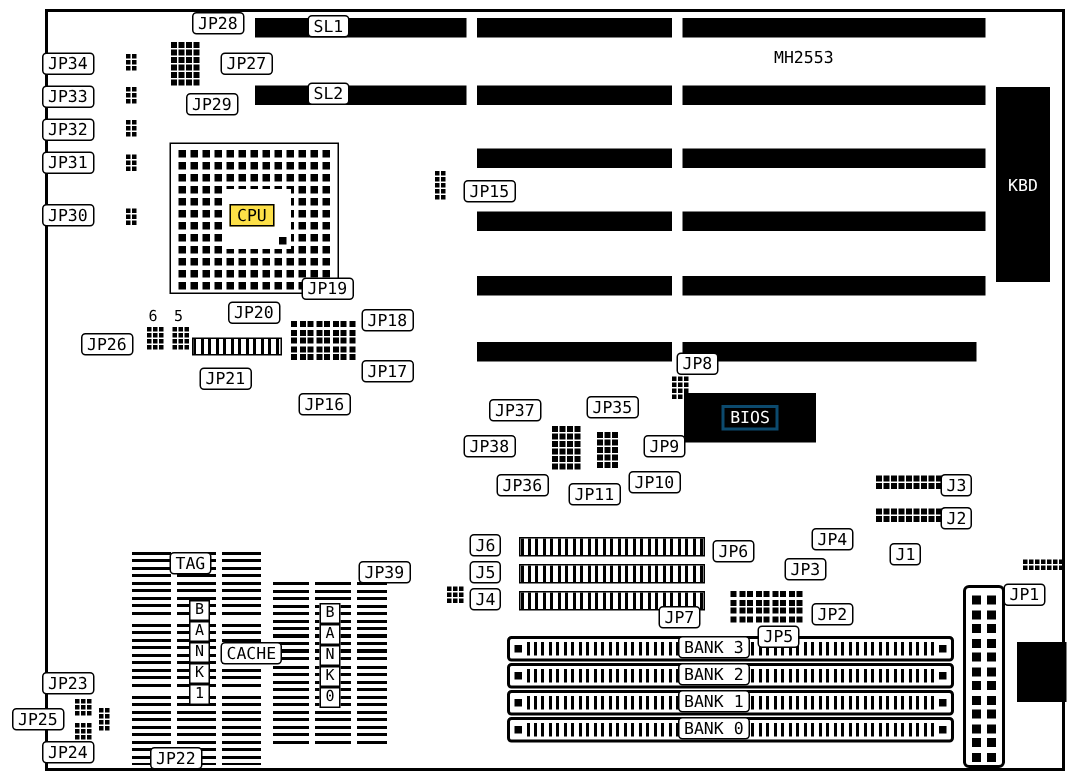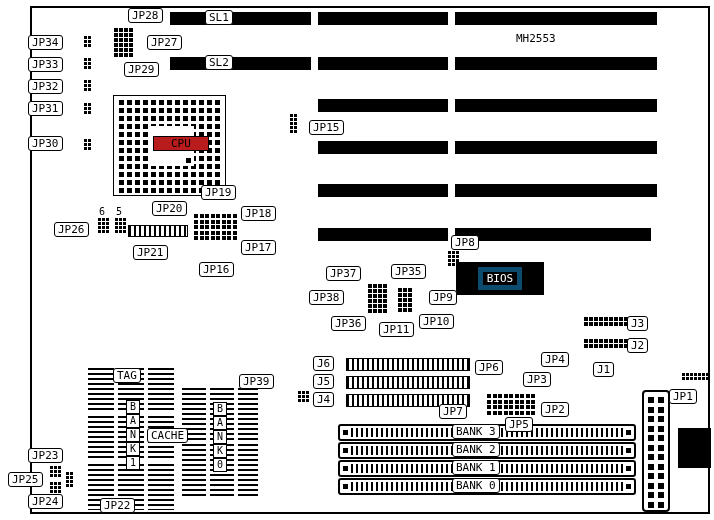--- a/index.html
+++ b/index.html
@@ -19,28 +19,28 @@
   .simm{position:absolute;left:338px;width:298px;height:17px;border:2px solid #000;border-radius:3px;z-index:2}
   .simm>.bar{position:absolute;left:11px;right:11px;top:2px;bottom:2px;
              background:repeating-linear-gradient(90deg,#000 0 2px,#fff 2px 5px)}
   .simm>.d1{position:absolute;left:3px;top:4px;width:5px;height:5px;background:#000}
   .simm>.d2{position:absolute;right:3px;top:4px;width:5px;height:5px;background:#000}
   .vl{position:absolute;z-index:6;width:14px;height:14px;background:#fff;border:1px solid #000;
       font-size:10px;line-height:12px;text-align:center}
   .blk{position:absolute;background:#000;z-index:2}
   .socket{position:absolute;left:113px;top:95px;width:113px;height:101px;border:1px solid #000;background:#fff;z-index:2}
   .sockhole{position:absolute;left:34px;top:30px;width:46px;height:40px;background:#fff;z-index:3}
-  .cpubox{position:absolute;left:5px;top:10px;border:1px solid #000;background:#b91c1c;
-          font-size:11px;line-height:13px;padding:0 17px}
+  .cpubox{position:absolute;left:5px;top:10px;border:1px solid #000;background:#fde047;
+          font-size:11px;line-height:13px;padding:0 4px}
   .pin1{position:absolute;right:3px;bottom:3px;width:5px;height:5px;background:#000}
   .kbd{position:absolute;left:664px;top:58px;width:36px;height:130px;background:#000;color:#fff;
        display:flex;align-items:center;justify-content:center;font-size:11px;z-index:2}
   .bios{position:absolute;left:456px;top:262px;width:88px;height:33px;background:#000;
         display:flex;align-items:center;justify-content:center;z-index:2}
-  .bios>span{border:5px solid #0c4a6e;color:#fff;font-size:11px;line-height:13px;padding:0 4px}
+  .bios>span{border:2px solid #0c4a6e;color:#fff;font-size:11px;line-height:13px;padding:0 4px}
   .edgecon{position:absolute;left:642px;top:390px;width:28px;height:122px;border:2px solid #000;border-radius:4px;z-index:2}
 </style>
 </head>
 <body>
 
 <div id="stage">
 
   <div class="board"></div>
 
   <div class="slot" style="left:170px;top:12px;width:141px"></div>
@@ -216,20 +216,23 @@
         <div></div>
         <div></div>
         <div></div>
       </div>
     <div class="sockhole">
       <div class="cpubox">CPU</div>
       <div class="pin1"></div>
     </div>
   </div>
 
+  <div class="kbd">
+    <span>KBD</span>
+  </div>
 
   <div class="bios">
     <span>BIOS</span>
   </div>
 
   <div class="pingrid" style="left: 114px; top: 28px; --c: 4px; grid-template-columns: repeat(4, var(--c,4px));">
       <div></div>
       <div></div>
       <div></div>
       <div></div>

